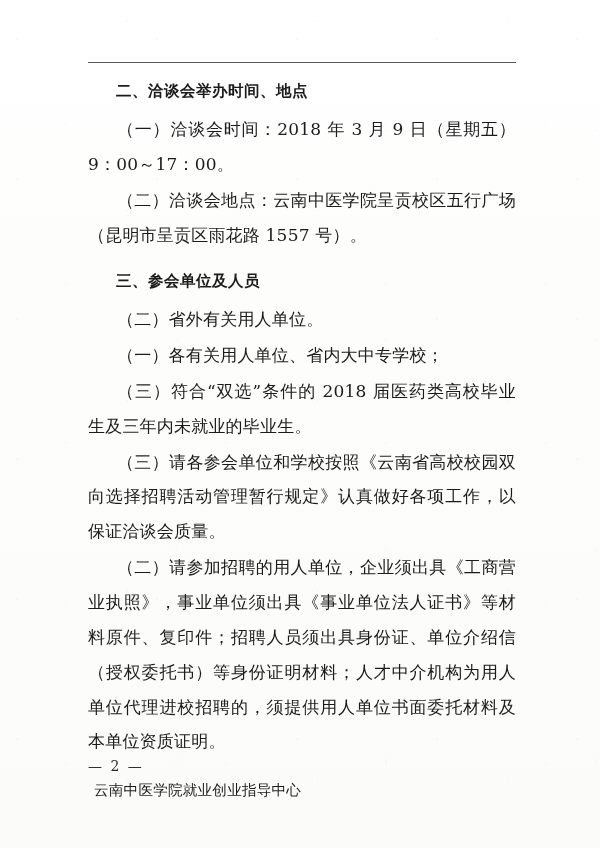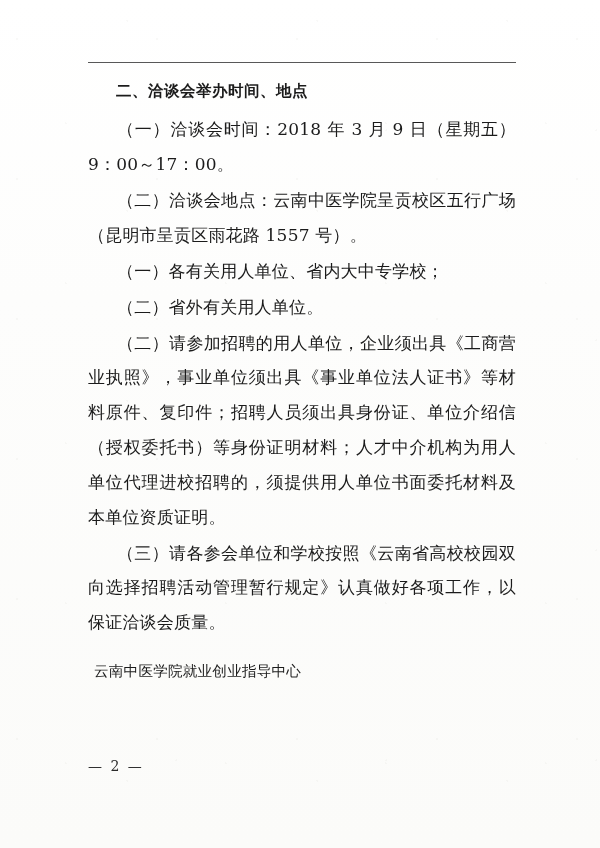--- a/index.html
+++ b/index.html
@@ -95,25 +95,27 @@
 <div class="page">
   <div class="scan-tint"></div>
 
   <div class="content">
     <div class="rule"></div>
 
     <h2 class="heading">二、洽谈会举办时间、地点</h2>
     <p class="para">（一）洽谈会时间：2018 年 3 月 9 日（星期五）9：00～17：00。</p>
     <p class="para">（二）洽谈会地点：云南中医学院呈贡校区五行广场（昆明市呈贡区雨花路 1557 号）。</p>
 
+    <h2 class="heading">三、参会单位及人员</h2>
+    <p class="para">（二）省外有关用人单位。</p>
     <p class="para">（一）各有关用人单位、省内大中专学校；</p>
-    <p class="para">（二）省外有关用人单位。</p>
+    <p class="para">（三）符合“双选”条件的 2018 届医药类高校毕业生及三年内未就业的毕业生。</p>
 
+    <p class="para">（三）请各参会单位和学校按照《云南省高校校园双向选择招聘活动管理暂行规定》认真做好各项工作，以保证洽谈会质量。</p>
     <p class="para">（二）请参加招聘的用人单位，企业须出具《工商营业执照》，事业单位须出具《事业单位法人证书》等材料原件、复印件；招聘人员须出具身份证、单位介绍信（授权委托书）等身份证明材料；人才中介机构为用人单位代理进校招聘的，须提供用人单位书面委托材料及本单位资质证明。</p>
-    <p class="para">（三）请各参会单位和学校按照《云南省高校校园双向选择招聘活动管理暂行规定》认真做好各项工作，以保证洽谈会质量。</p>
 
     <p class="signature">云南中医学院就业创业指导中心</p>
 
   </div>
 
   <div class="pagenum">— 2 —</div>
   <div class="noise"></div>
 </div>
 
 </body></html>

